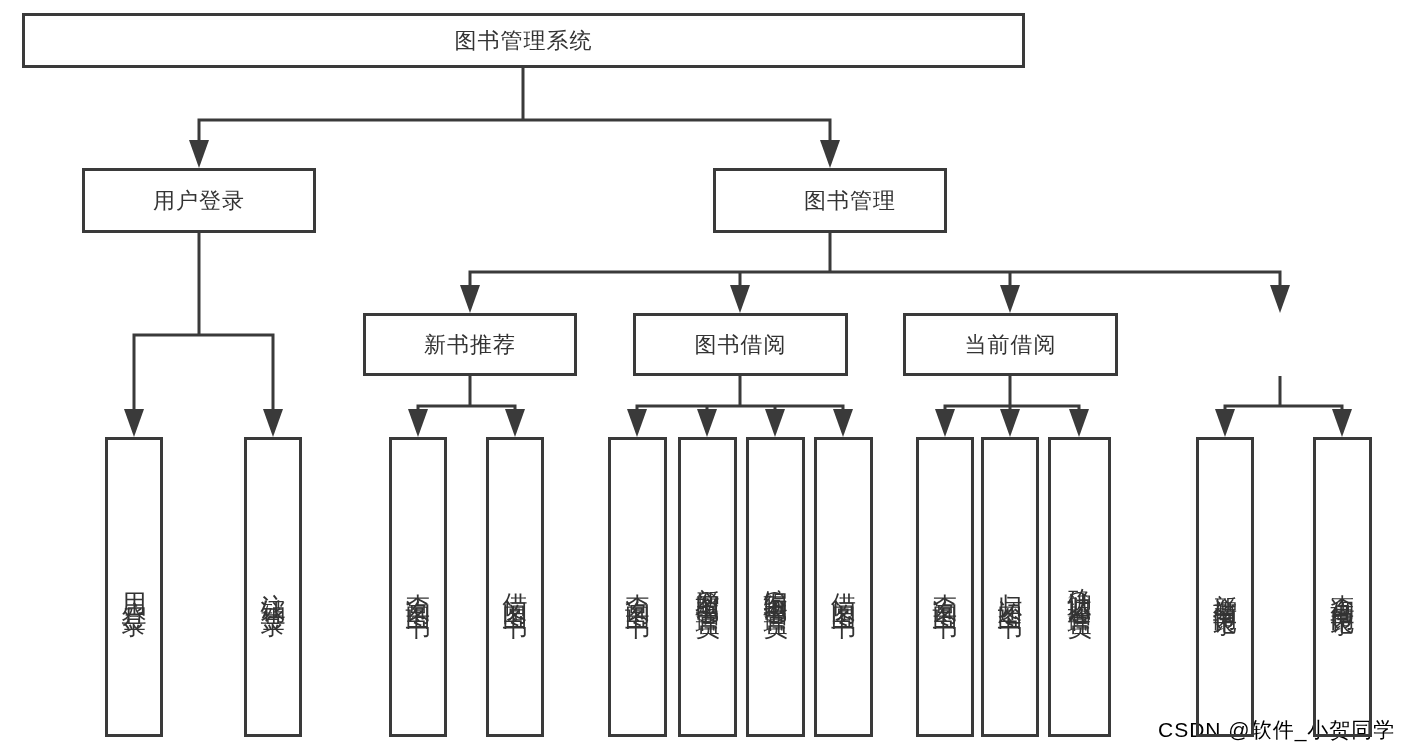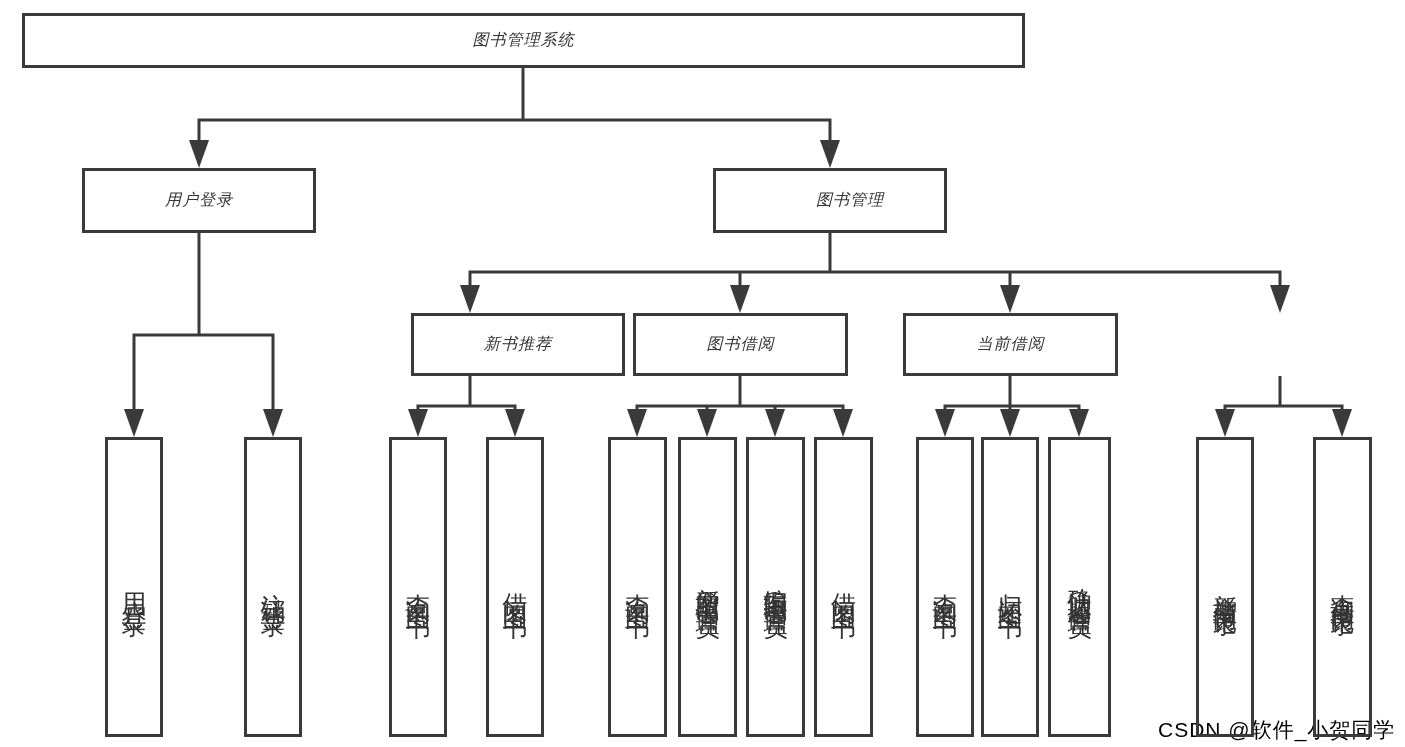--- a/index.html
+++ b/index.html
@@ -12,21 +12,21 @@
   }
   .node{
     position:absolute;
     border:3px solid #3a3a3a;
     background:transparent;
     display:flex;align-items:center;justify-content:center;
     color:#333333;
     box-sizing:border-box;
     z-index:2;
   }
-  .h-label{font-size:16px;letter-spacing:1px;white-space:nowrap;font-style:italic;}
+  .h-label{font-size:22px;letter-spacing:1px;white-space:nowrap;}
   .v-label{
     writing-mode:vertical-rl;
     text-orientation:mixed;
     font-size:25px;
     letter-spacing:7px;
     line-height:1;
   }
   .v-label.long{letter-spacing:4px;font-size:24px;}
   #connectors{position:absolute;left:0;top:0;z-index:1;}
   #connectors path{stroke:#3a3a3a;stroke-width:3;fill:none;}
@@ -89,21 +89,21 @@
       <polygon points="1215,409 1235,409 1225,437"></polygon>
       <polygon points="1332,409 1352,409 1342,437"></polygon>
     </g>
   </svg>
 
   <div class="node h-label" style="left:22px;top:13px;width:1003px;height:55px;">图书管理系统</div>
 
   <div class="node h-label" style="left:82px;top:168px;width:234px;height:65px;">用户登录</div>
   <div class="node h-label" style="left:713px;top:168px;width:234px;height:65px;padding-left:40px;">图书管理</div>
 
-  <div class="node h-label" style="left:363px;top:313px;width:214px;height:63px;margin-left:48px;">新书推荐</div>
+  <div class="node h-label" style="left:363px;top:313px;width:214px;height:63px;">新书推荐</div>
   <div class="node h-label" style="left:903px;top:313px;width:215px;height:63px;">当前借阅</div>
   <div class="node h-label" style="left:633px;top:313px;width:215px;height:63px;">图书借阅</div>
 
   <div class="node v-label" style="left:105px;top:437px;width:58px;height:300px;">用户登录</div>
   <div class="node v-label" style="left:244px;top:437px;width:58px;height:300px;">注销登录</div>
 
   <div class="node v-label" style="left:389px;top:437px;width:58px;height:300px;">查询图书</div>
   <div class="node v-label" style="left:486px;top:437px;width:58px;height:300px;">借阅图书</div>
 
   <div class="node v-label" style="left:608px;top:437px;width:59px;height:300px;">查询图书</div>

